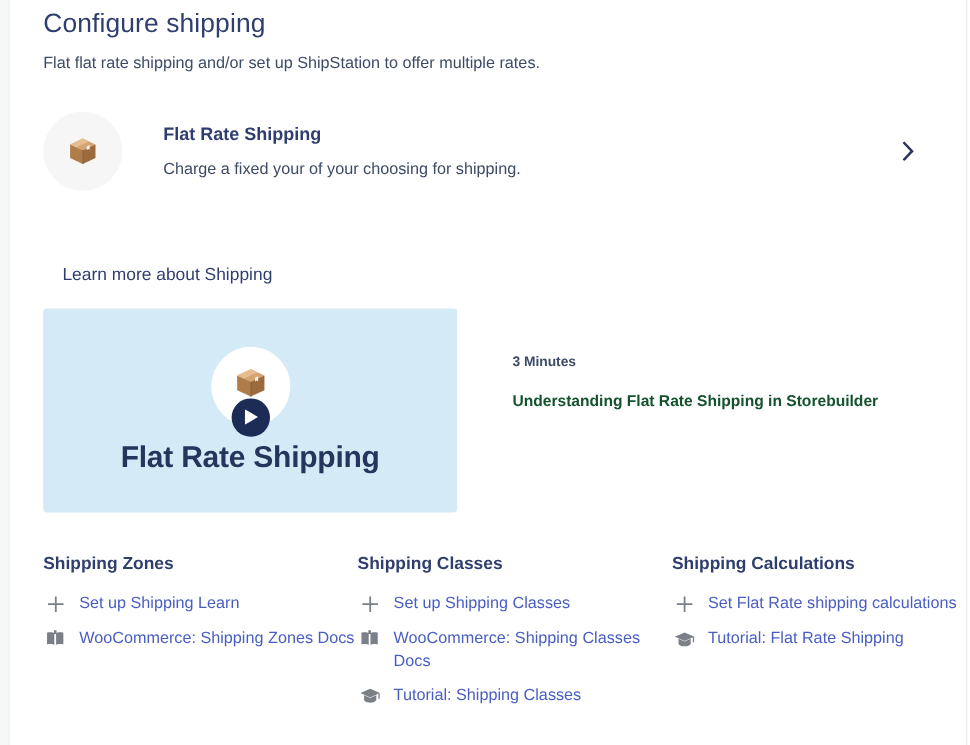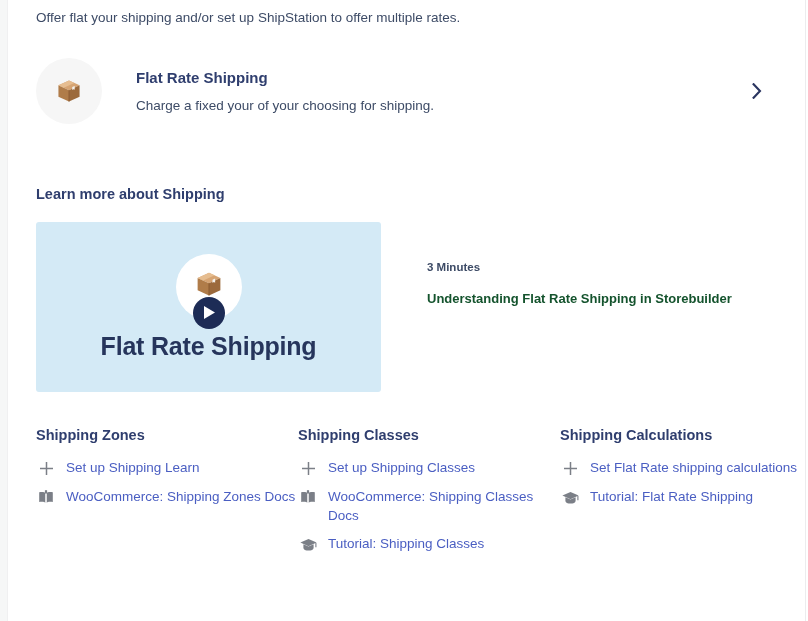--- a/index.html
+++ b/index.html
@@ -105,24 +105,25 @@
     width: 26px; height: 26px;
     display: flex; align-items: center; justify-content: center;
     margin-right: 9px;
     background: none; border: none; cursor: pointer;
   }
   .chevron-btn svg { display: block; }
 
   
   .learn-heading {
     font-size: 14.5px;
-    font-weight: 700;
+    font-weight: 400;
     color: #2f3e6e;
     margin-top: 59px;
     line-height: 20px;
+    margin-left: 16px;
   }
 
   .video-block {
     display: flex;
     align-items: flex-start;
     margin-top: 18px;
   }
 
   .video-thumb {
     position: relative;
@@ -235,21 +236,22 @@
 </head>
 <body>
 
 <div class="app-shell">
 
   <div class="left-gutter"></div>
   <div class="right-rule"></div>
 
   <div class="content">
 
-    <p class="page-subtitle">Offer flat your shipping and/or set up ShipStation to offer multiple rates.</p>
+    <h1 class="page-title">Configure shipping</h1>
+    <p class="page-subtitle">Flat flat rate shipping and/or set up ShipStation to offer multiple rates.</p>
 
     <div class="method-row">
       <div class="method-avatar">
         <svg class="box-glyph" viewBox="0 0 32 32">
           <polygon points="16,3 29,9 16,15 3,9" fill="#d6a473"></polygon>
           <polygon points="3,9 16,15 16,29 3,23" fill="#b07c49"></polygon>
           <polygon points="29,9 16,15 16,29 29,23" fill="#9c6a3c"></polygon>
           <polygon points="16,3 22.5,6 9.5,12 3,9" fill="#e6bd90"></polygon>
           <rect x="15" y="15" width="2" height="14" fill="#8a5b32" opacity=".55"></rect>
           <polygon points="20,11.1 23,9.7 23,14.6 21.5,13.8 20,14.9" fill="#f3f1ec"></polygon>

